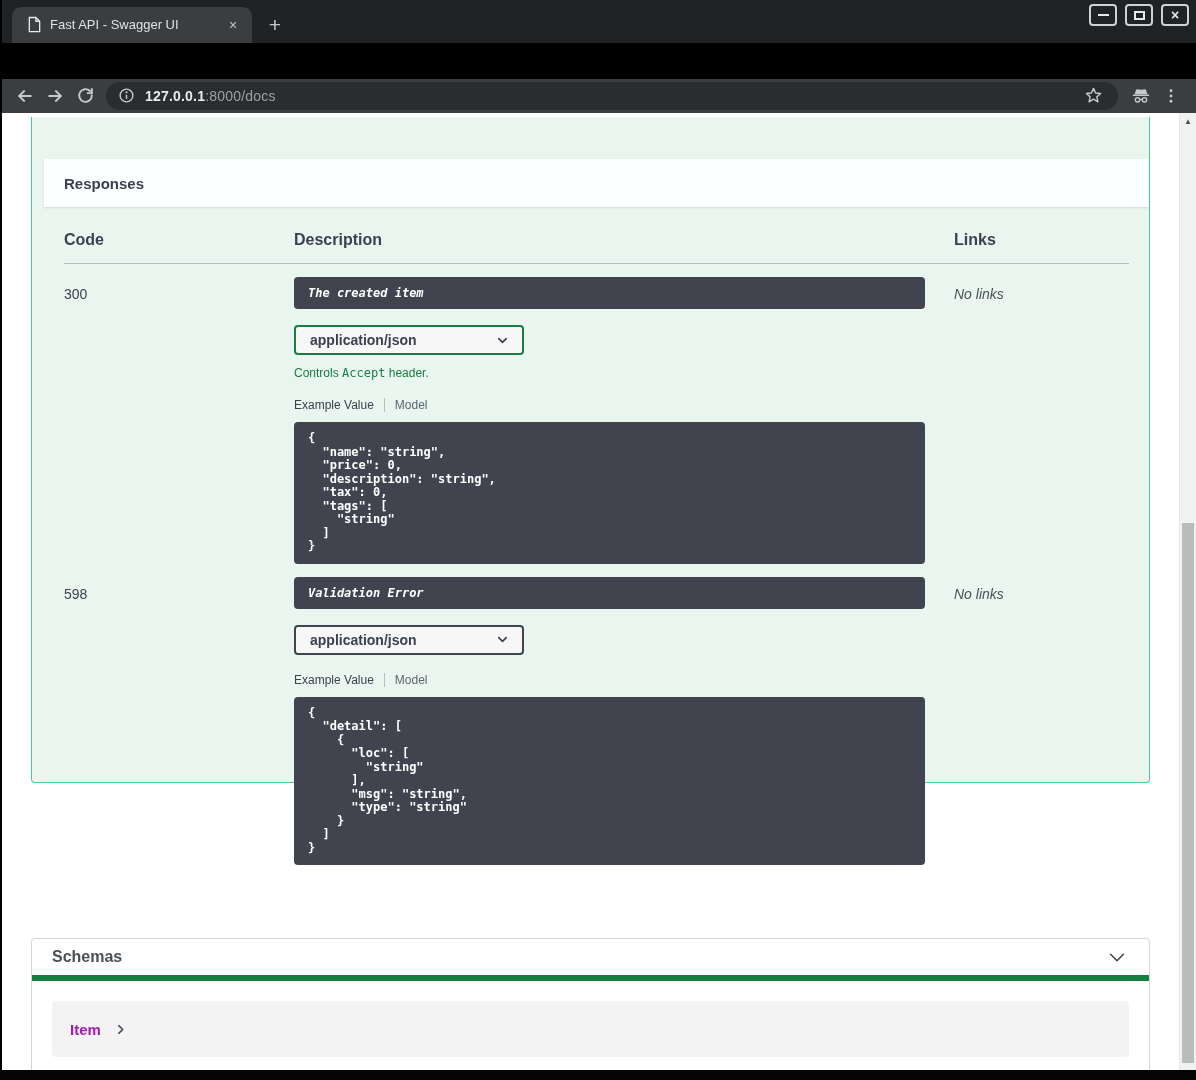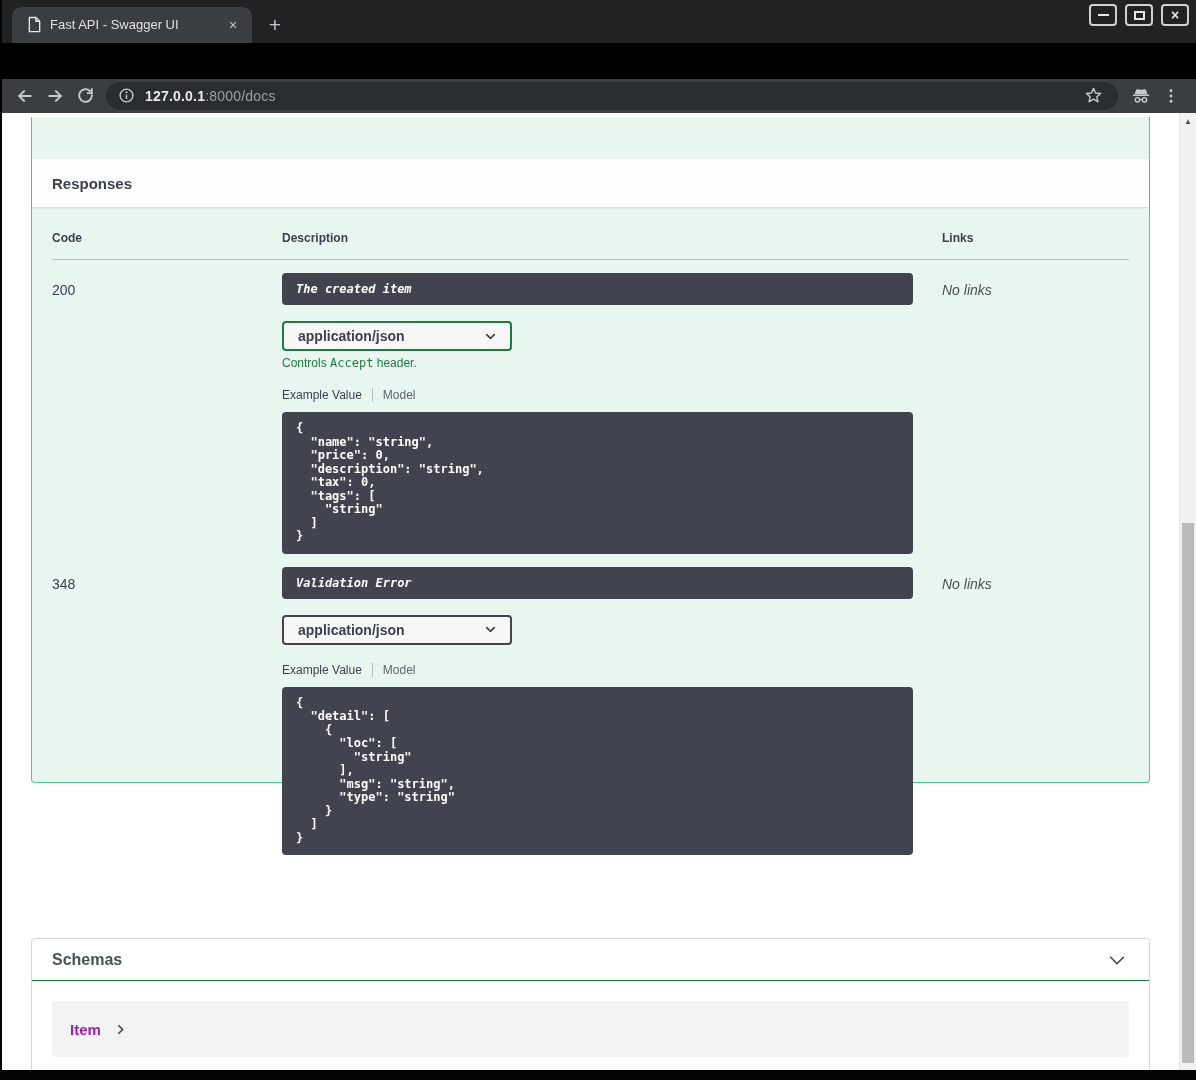--- a/index.html
+++ b/index.html
@@ -26,47 +26,47 @@
   .url { margin-left:10px; font-size:14px; letter-spacing:.2px; }
   .url .host { color:#e8eaed; font-weight:700; }
   .url .rest { color:#9aa0a6; }
   .ob-star { margin-left:auto; }
   .tb-ico { width:30px; height:30px; display:flex; align-items:center; justify-content:center; flex:0 0 auto; }
 
   
   .content { position:relative; height:990px; background:#fff; overflow:hidden; border-left:2px solid #000; }
 
   .opblock { position:absolute; left:29px; top:4px; width:1119px; height:666px;
-    background:var(--green-bg); border:1px solid var(--green); border-top:none; border-radius:0 0 4px 4px; }
+    background:var(--green-bg); border:1px solid var(--green); border-top:none; border-radius:0 0 4px 4px;padding-left:12px; }
   .ob-spacer { height:42px; }
   .section-header { height:48px; background:rgba(255,255,255,.9); box-shadow:0 1px 2px rgba(0,0,0,.1); display:flex; align-items:center; padding:0 20px; }
   .section-header h4 { font-size:15px; font-weight:700; color:var(--dark); }
   .responses-inner { padding:14px 20px 20px; }
-  .rt-head { display:grid; grid-template-columns:230px 660px 1fr; font-size:12px; font-weight:700; color:var(--dark); padding:10px 0 14px; border-bottom:1px solid rgba(59,65,81,.3); }
+  .rt-head { display:grid; grid-template-columns:230px 660px 1fr; font-size:16px; font-weight:700; color:var(--dark); padding:10px 0 14px; border-bottom:1px solid rgba(59,65,81,.3); }
   .rt-row { display:grid; grid-template-columns:230px 660px 1fr; padding-top:13px; }
   .col-code { font-size:14px; color:var(--dark); padding-top:9px; }
   .col-links { font-size:14px; font-style:italic; color:#4b5158; padding-top:9px; }
   .col-desc { padding-right:29px; }
   .desc-box { background:var(--codebg); color:#fff; border-radius:4px; padding:9px 14px;
     font-family:"DejaVu Sans Mono", monospace; font-size:12px; font-style:italic; font-weight:700; }
   .media-select { margin-top:16px; width:230px; height:30px; border:2px solid var(--codebg); border-radius:4px; background:#f7f7f7;
     display:flex; align-items:center; justify-content:space-between; padding:0 12px 0 14px; font-size:14px; font-weight:700; color:var(--dark); cursor:pointer; }
   .media-select.accept { border-color:var(--agreen); }
-  .accept-note { margin-top:5px; font-size:12px; color:var(--agreen); }
+  .accept-note { margin-top:11px; font-size:12px; color:var(--agreen); }
   .accept-note .mono { font-family:"DejaVu Sans Mono", monospace; font-size:12px; }
   .extabs { margin-top:18px; display:flex; align-items:center; font-size:12px; }
   .extab-active { font-weight:400; color:var(--dark); cursor:pointer; }
   .extab-sep { width:1px; height:14px; background:rgba(59,65,81,.3); margin:0 10px; }
   .extab-inactive { color:#5c6670; cursor:pointer; }
   pre.example { margin-top:10px; background:var(--codebg); border-radius:4px; padding:10px 14px; color:#fff;
     font-family:"DejaVu Sans Mono", monospace; font-size:12px; line-height:13.5px; font-weight:700; }
 
   
   .schemas { position:absolute; left:29px; top:825px; width:1119px; height:400px; background:#fff; border:1px solid #d3d8dd; border-radius:4px; }
-  .schemas-header { height:42px; display:flex; align-items:center; justify-content:space-between; padding:0 21px 0 20px; border-bottom:1px solid #15803d; cursor:pointer; }
+  .schemas-header { height:42px; display:flex; align-items:center; justify-content:space-between; padding:0 21px 0 20px; border-bottom:6px solid #15803d; cursor:pointer; }
   .schemas-header .s-title { font-size:16px; font-weight:700; color:#4a5058; }
   .schemas-body { padding:20px; }
   .model-row { height:56px; background:var(--model-bg); border-radius:4px; display:flex; align-items:center; padding:0 18px; margin-bottom:25px; cursor:pointer; }
   .model-row .m-name { font-size:15px; font-weight:700; color:#a21caf; }
   .model-row svg { margin-left:13px; }
 
   
   .scrollbar { position:absolute; top:0; right:0; width:17px; height:990px; background:#f0f1f1; border-left:1px solid #e4e5e5; }
   .sb-arrow { position:absolute; left:0; width:100%; text-align:center; font-size:8px; color:#4c5054; line-height:12px; cursor:pointer; }
   .sb-arrow.up { top:3px; }
@@ -161,21 +161,21 @@
         <h4>Responses</h4>
       </div>
       <div class="responses-inner">
         <div class="rt-head">
           <div>Code</div>
           <div>Description</div>
           <div>Links</div>
         </div>
 
         <div class="rt-row">
-          <div class="col-code">200</div>
+          <div class="col-code">300</div>
           <div class="col-desc">
             <div class="desc-box">The created item</div>
             <div class="media-select accept">
               <span>application/json</span>
               <svg width="15" height="15" viewBox="0 0 24 24" fill="none" stroke="#3b4151" stroke-width="2.6" stroke-linecap="round" stroke-linejoin="round">
                   <polyline points="6 9 12 15 18 9"></polyline>
                 </svg>
             </div>
             <div class="accept-note"><span>Controls </span><span class="mono">Accept</span><span> header.</span></div>
             <div class="extabs">
@@ -190,21 +190,21 @@
   "tax": 0,
   "tags": [
     "string"
   ]
 }</pre>
           </div>
           <div class="col-links">No links</div>
         </div>
 
         <div class="rt-row">
-          <div class="col-code">348</div>
+          <div class="col-code">598</div>
           <div class="col-desc">
             <div class="desc-box">Validation Error</div>
             <div class="media-select">
               <span>application/json</span>
               <svg width="15" height="15" viewBox="0 0 24 24" fill="none" stroke="#3b4151" stroke-width="2.6" stroke-linecap="round" stroke-linejoin="round">
                   <polyline points="6 9 12 15 18 9"></polyline>
                 </svg>
             </div>
             <div class="extabs">
               <span class="extab-active">Example Value</span>

